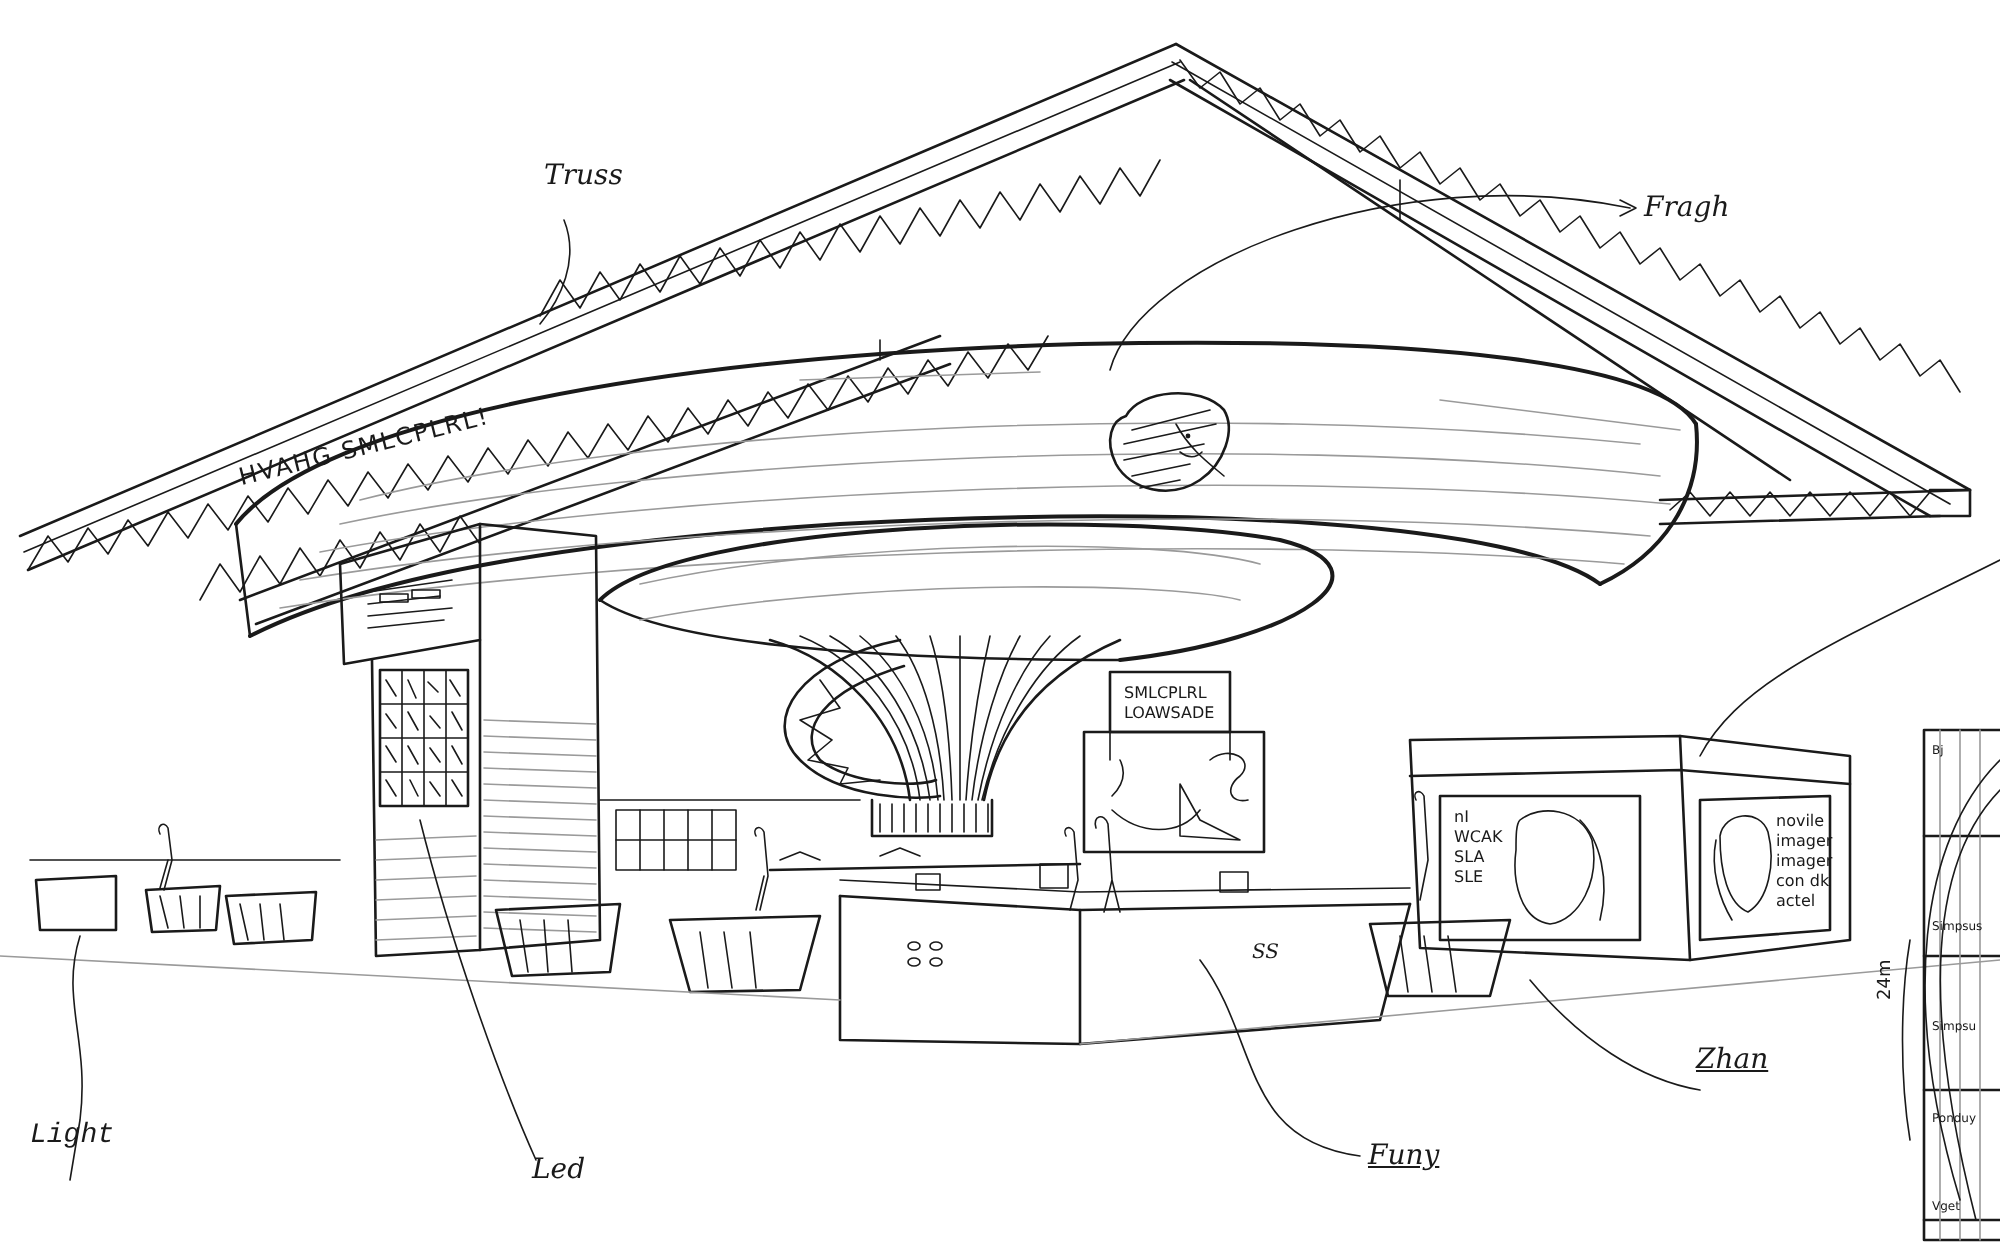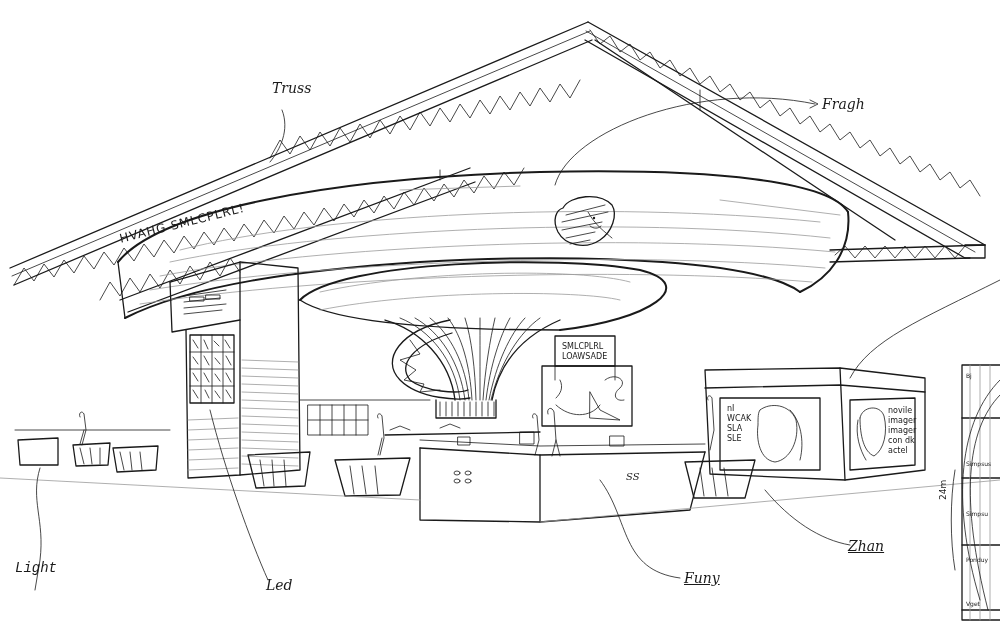--- a/index.html
+++ b/index.html
@@ -221,21 +221,21 @@
 </svg>
 
 
 <div class="txt" style="left:118px;top:232px;transform:rotate(-14deg);transform-origin:left top;font-family:'DejaVu Sans',sans-serif;font-size:12px;letter-spacing:1px;">HVAHG SMLCPLRL!</div>
 
 <div class="txt scrawl" style="left:236px;top:80px;margin-left:36px;">Truss</div>
 <div class="txt scrawl" style="left:822px;top:96px;">Fragh</div>
 <div class="txt scrawl" style="left:15px;top:560px;font-family:Liberation Mono, monospace;">Light</div>
 <div class="txt scrawl" style="left:266px;top:577px;">Led</div>
 <div class="txt scrawl" style="left:684px;top:570px;text-decoration:underline;">Funy</div>
-<div class="txt scrawl" style="left:848px;top:538px;text-decoration:underline;">Zhan</div>
+<div class="txt scrawl" style="left:848px;top:522px;text-decoration:underline;">Zhan</div>
 
 <div class="txt tiny" style="left:562px;top:342px;">
   <div>SMLCPLRL</div>
   <div>LOAWSADE</div>
 </div>
 
 <div class="txt" style="left:626px;top:471px;font-family:'DejaVu Serif',serif;font-style:italic;font-size:10px;">SS</div>
 
 <div class="txt tiny" style="left:888px;top:406px;">
   <div>novile</div>

